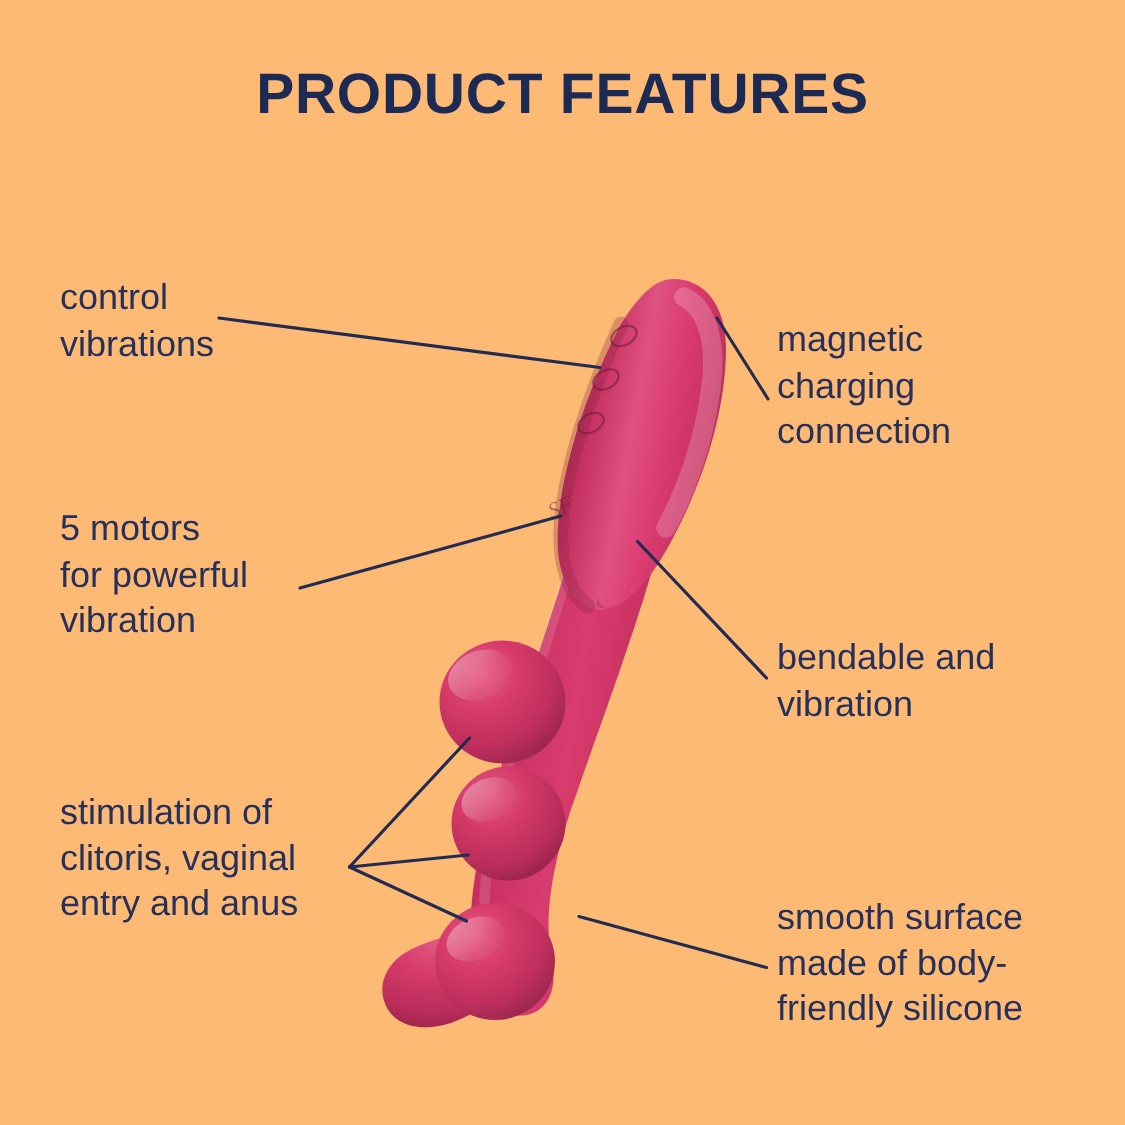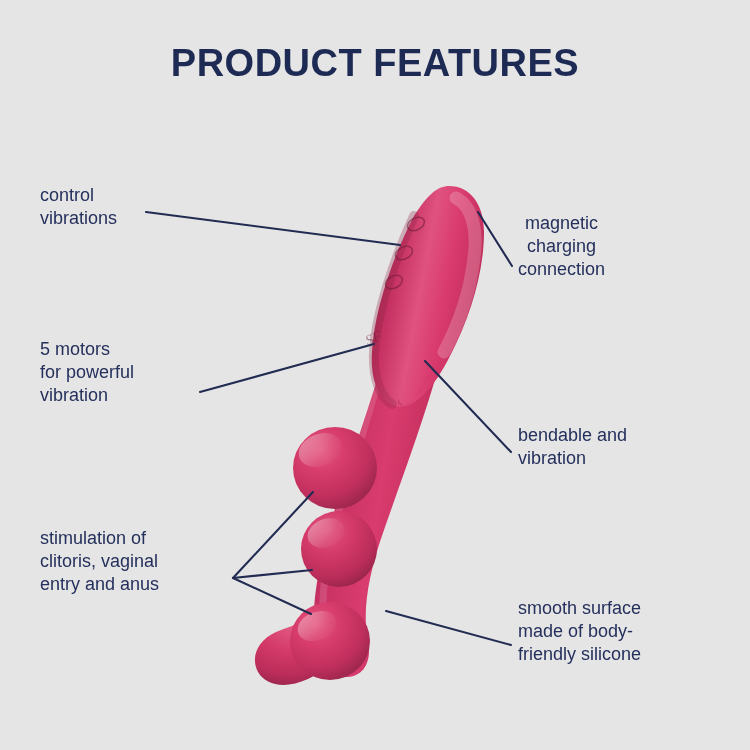--- a/index.html
+++ b/index.html
@@ -8,51 +8,51 @@
     padding: 0;
     background: #ffffff;
   }
   body {
     font-family: "Liberation Sans", sans-serif;
   }
   #page {
     position: relative;
     width: 750px;
     height: 750px;
-    background: #e5e5e5;
+    background: #fdba74;
     overflow: hidden;
   }
   #page-title {
     position: absolute;
     top: 44px;
     left: 0;
     width: 750px;
     text-align: center;
     font-family: "Liberation Sans", sans-serif;
     font-size: 38px;
     font-weight: bold;
     letter-spacing: 0.5px;
     color: #1d2a54;
     line-height: 1;
   }
   .callout {
     position: absolute;
     font-family: "Liberation Sans", sans-serif;
-    font-size: 18px;
+    font-size: 24px;
     line-height: 1.28;
     color: #25305c;
     white-space: pre-line;
   }
   .callout.left  { text-align: left; }
   .callout.right { text-align: left; }
 
   #c-control      { left: 40px;  top: 184px; }
   #c-motors       { left: 40px;  top: 338px; }
   #c-stimulation  { left: 40px;  top: 527px; }
-  #c-magnetic     { left: 518px; top: 212px; text-align: center; }
+  #c-magnetic     { left: 518px; top: 212px; }
   #c-bendable     { left: 518px; top: 424px; }
   #c-smooth       { left: 518px; top: 597px; }
 
   #leaders {
     position: absolute;
     left: 0; top: 0;
     width: 750px;
     height: 750px;
     pointer-events: none;
   }

